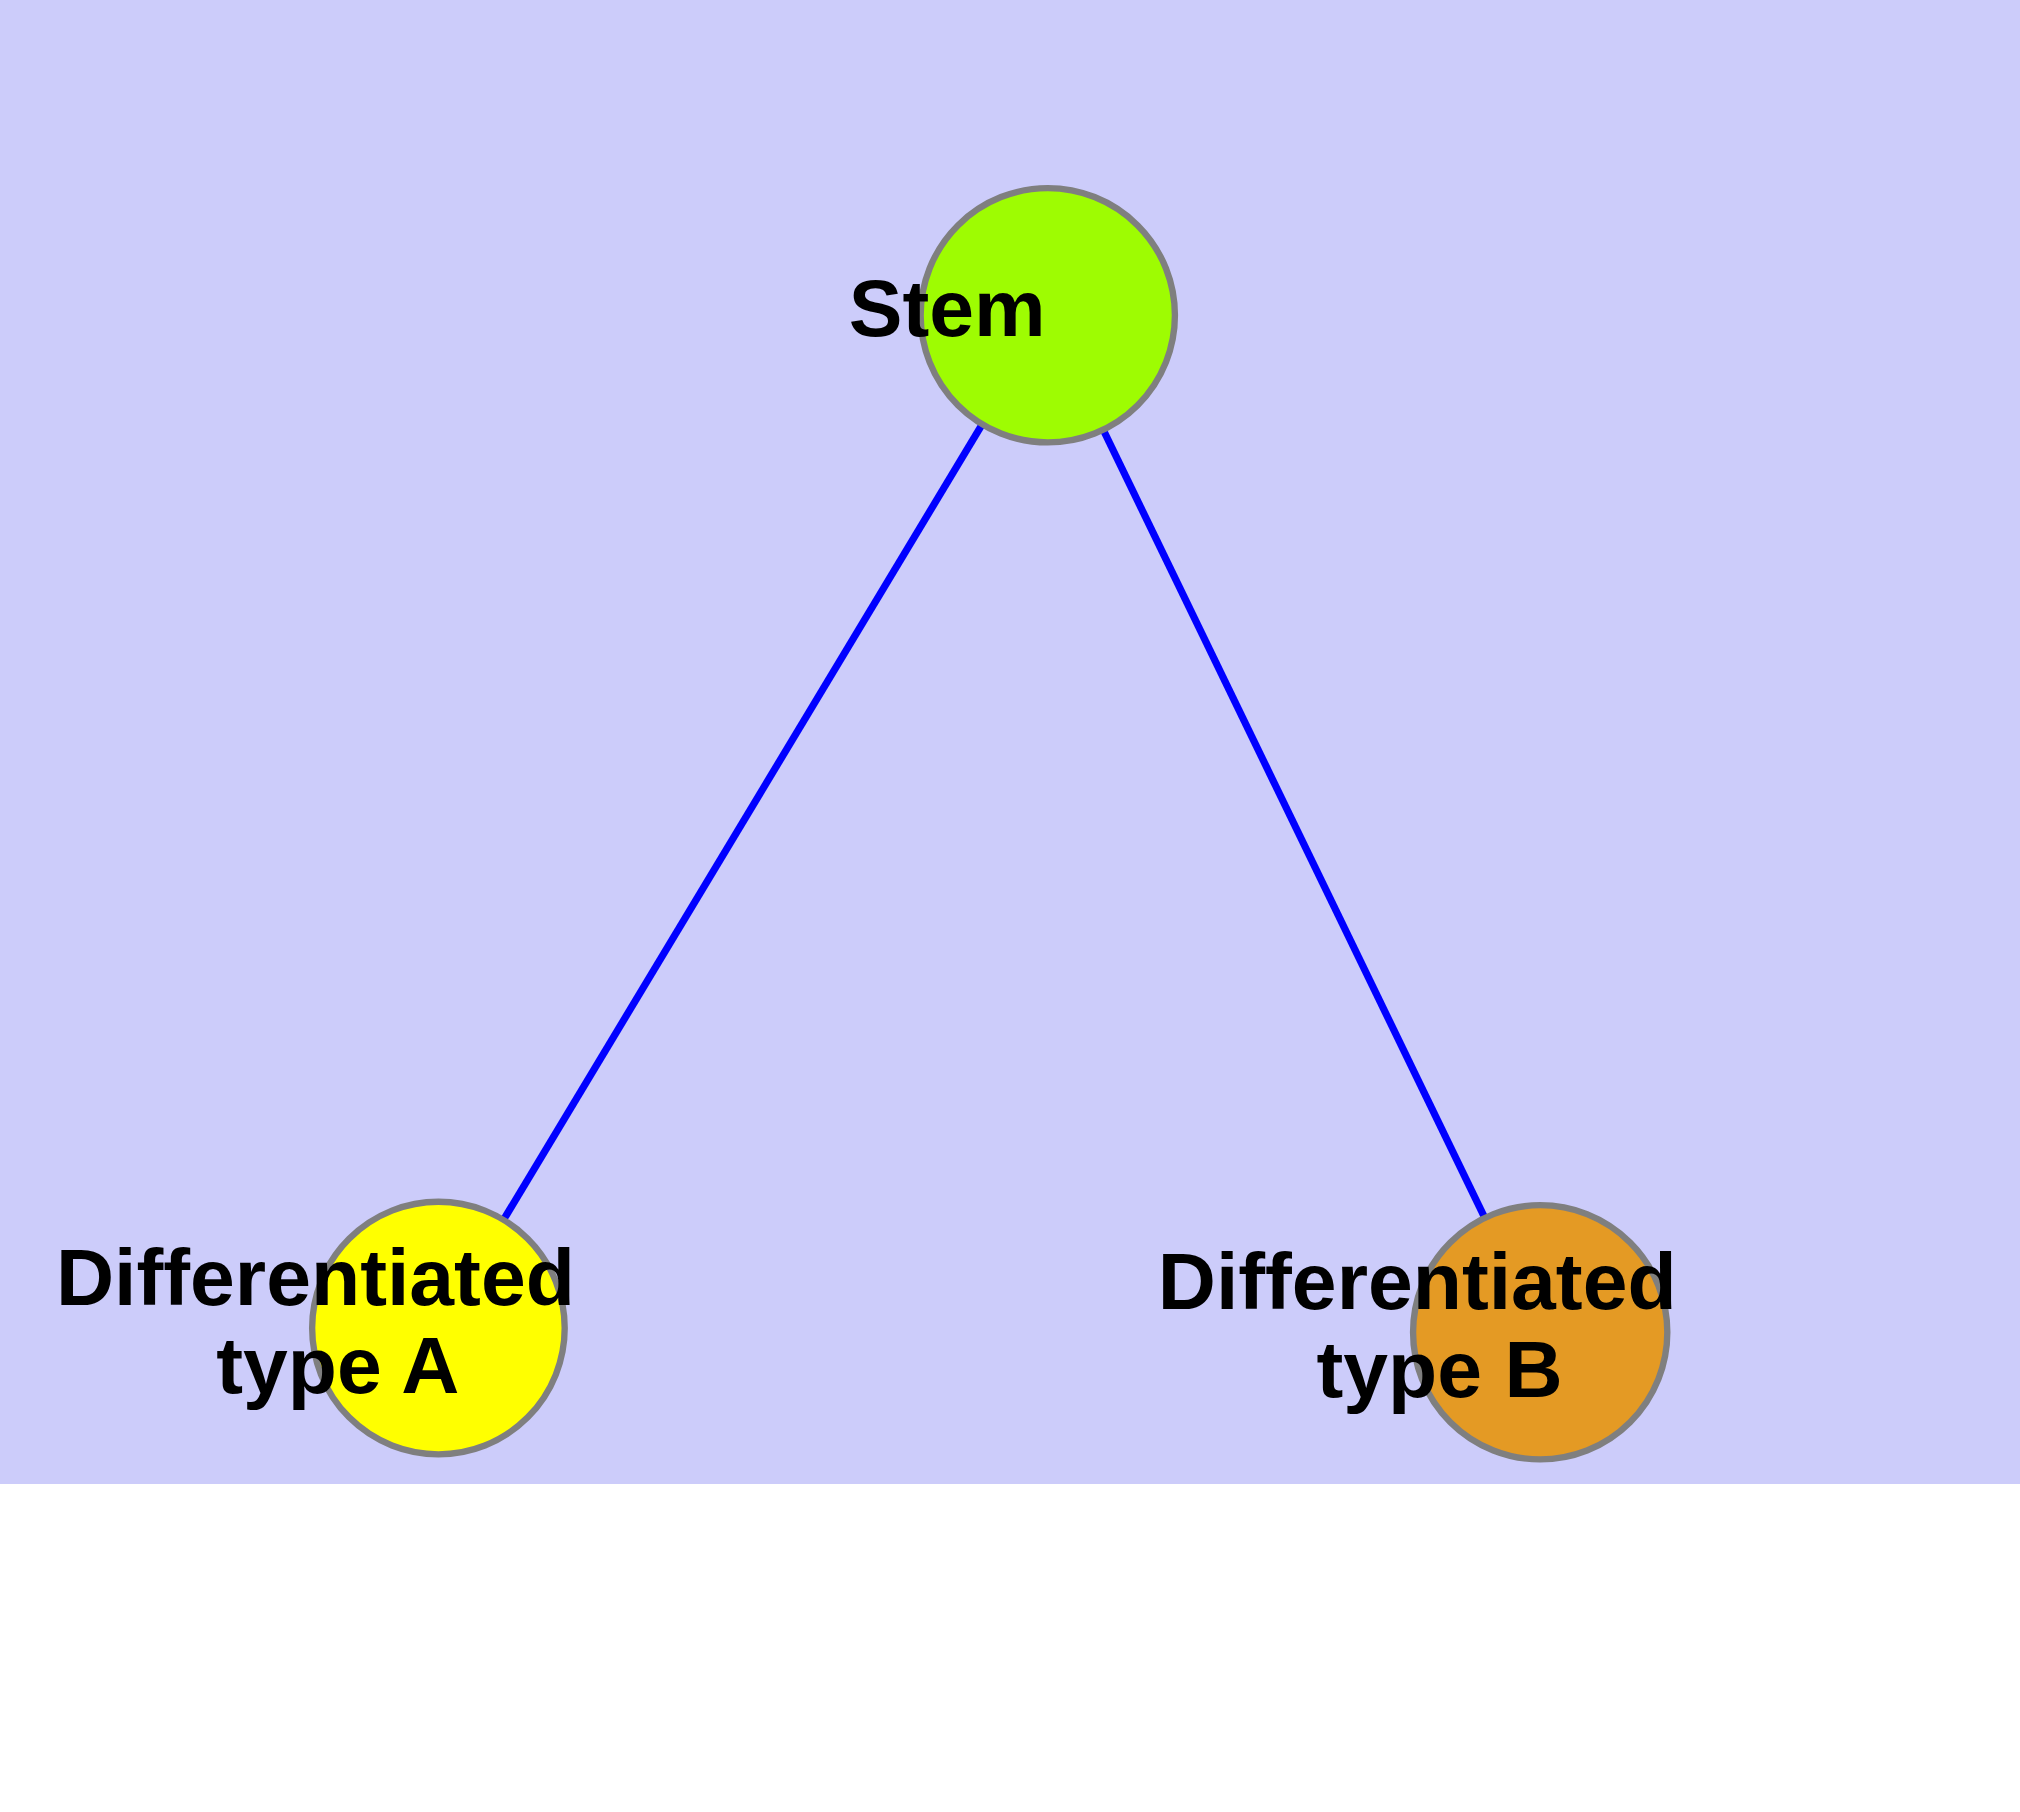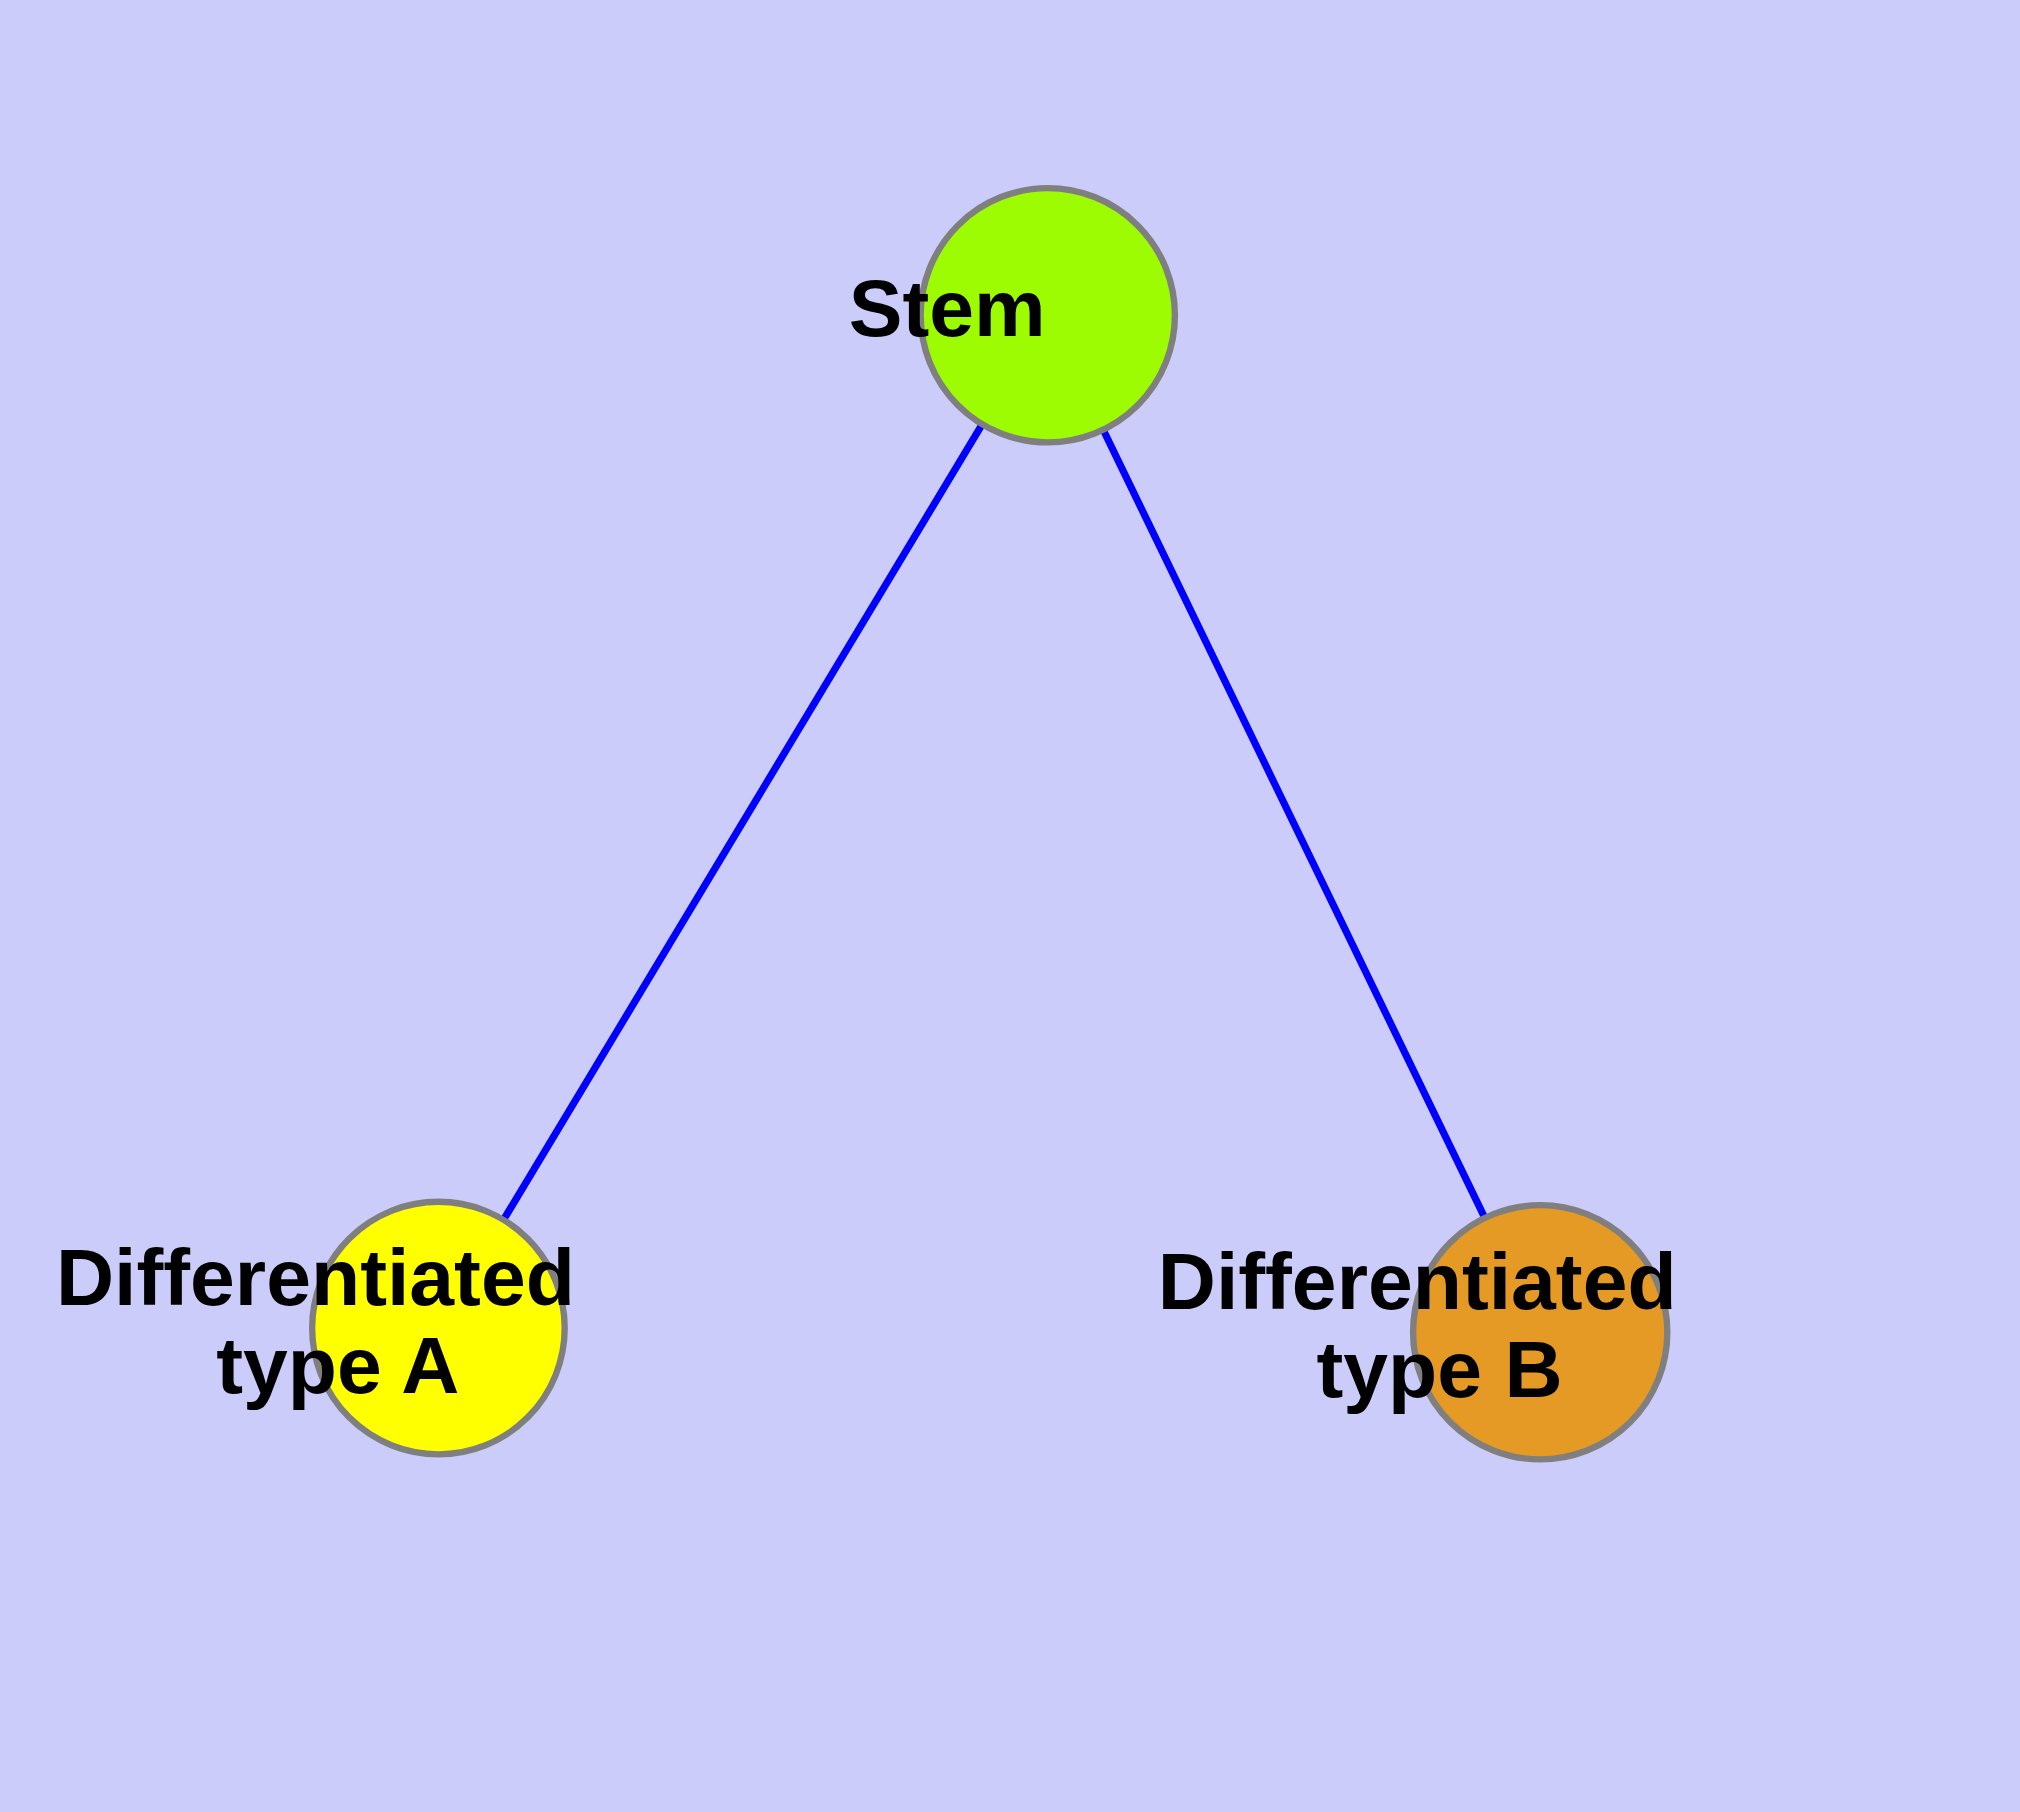--- a/index.html
+++ b/index.html
@@ -3,21 +3,21 @@
 <meta charset="utf-8">
 <style>
   html, body {
     margin: 0;
     padding: 0;
     background: #ffffff;
   }
   #canvas {
     position: relative;
     width: 2021px;
-    height: 1812px;
+    height: 1484px;
     overflow: hidden;
     font-family: "Liberation Sans", sans-serif;
   }
   #bg-rect {
     position: absolute;
     left: 0; top: 0;
     width: 100%; height: 100%;
   }
   #graph-svg {
     position: absolute;

